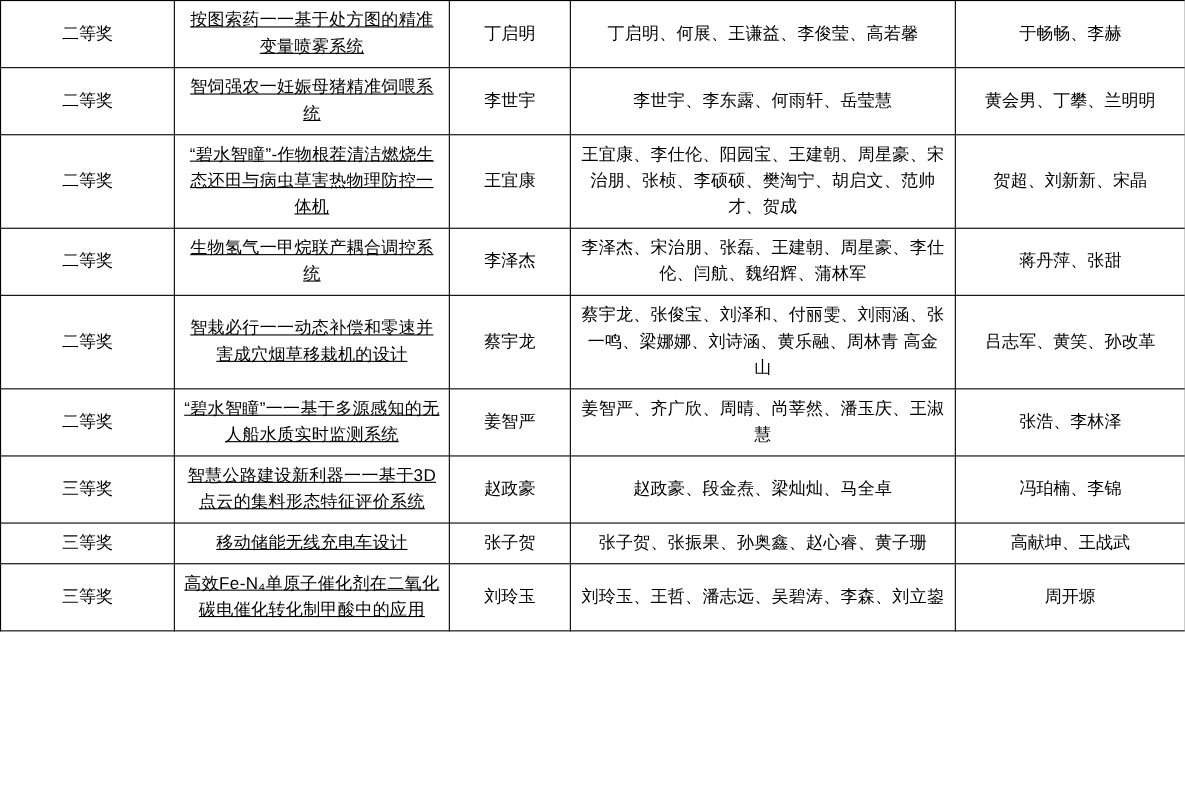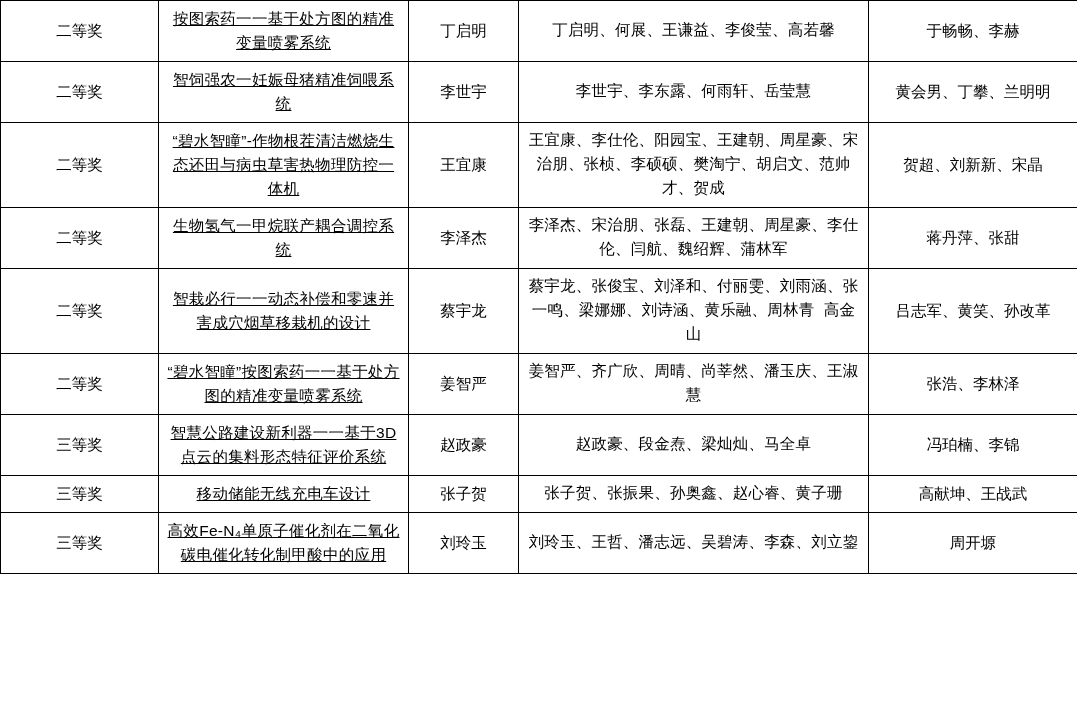--- a/index.html
+++ b/index.html
@@ -34,21 +34,20 @@
   .col-project { width: 250px; }
   .col-leader  { width: 110px; }
   .col-members { width: 350px; }
   .col-advisor { width: 209px; }
   .cell-project {
     letter-spacing: 0.3px;
     text-decoration: underline;
   }
   .cell-members {
     letter-spacing: 0.2px;
-    font-family: Liberation Mono, monospace;
   }
 </style>
 </head>
 <body>
 
 <table class="award-table">
   <colgroup>
     <col class="col-award">
     <col class="col-project">
     <col class="col-leader">
@@ -86,21 +85,21 @@
     </tr>
     <tr>
       <td class="cell-award">二等奖</td>
       <td class="cell-project">智栽必行一一动态补偿和零速并害成穴烟草移栽机的设计</td>
       <td class="cell-leader">蔡宇龙</td>
       <td class="cell-members">蔡宇龙、张俊宝、刘泽和、付丽雯、刘雨涵、张一鸣、梁娜娜、刘诗涵、黄乐融、周林青 高金山</td>
       <td class="cell-advisors">吕志军、黄笑、孙改革</td>
     </tr>
     <tr>
       <td class="cell-award">二等奖</td>
-      <td class="cell-project">“碧水智瞳”按图索药一一基于处方图的精准变量喷雾系统</td>
+      <td class="cell-project">“碧水智瞳”一一基于多源感知的无人船水质实时监测系统</td>
       <td class="cell-leader">姜智严</td>
       <td class="cell-members">姜智严、齐广欣、周晴、尚莘然、潘玉庆、王淑慧</td>
       <td class="cell-advisors">张浩、李林泽</td>
     </tr>
     <tr>
       <td class="cell-award">三等奖</td>
       <td class="cell-project">智慧公路建设新利器一一基于3D点云的集料形态特征评价系统</td>
       <td class="cell-leader">赵政豪</td>
       <td class="cell-members">赵政豪、段金焘、梁灿灿、马全卓</td>
       <td class="cell-advisors">冯珀楠、李锦</td>

